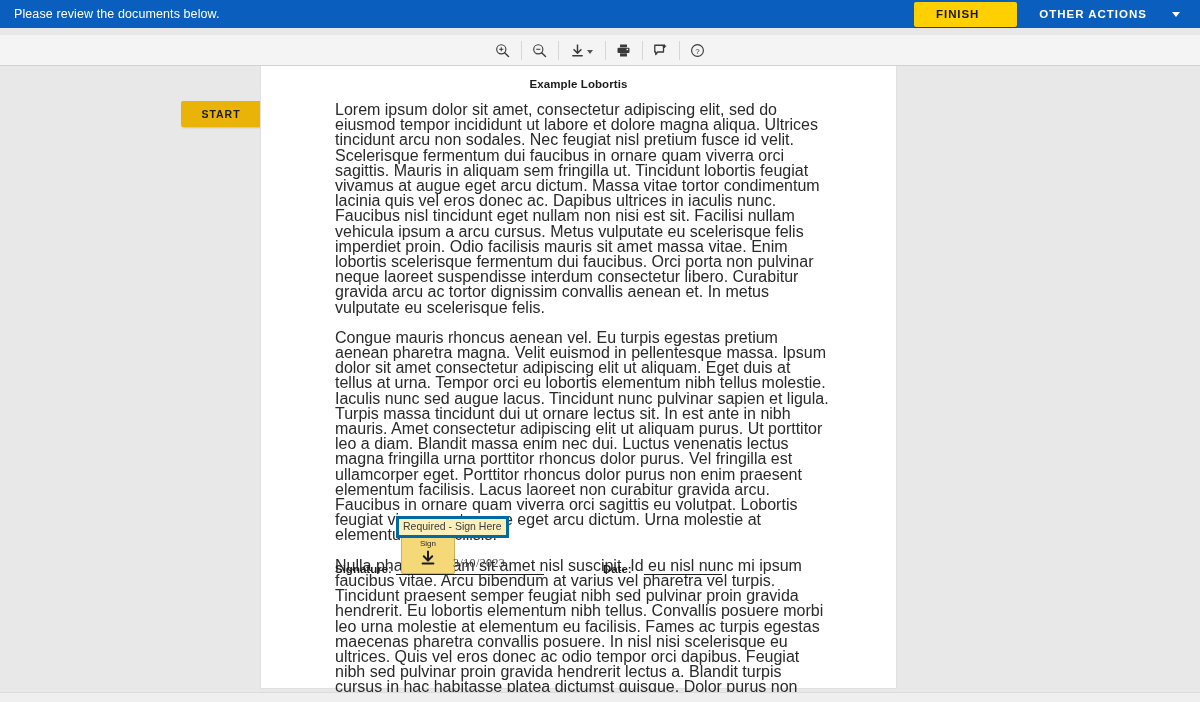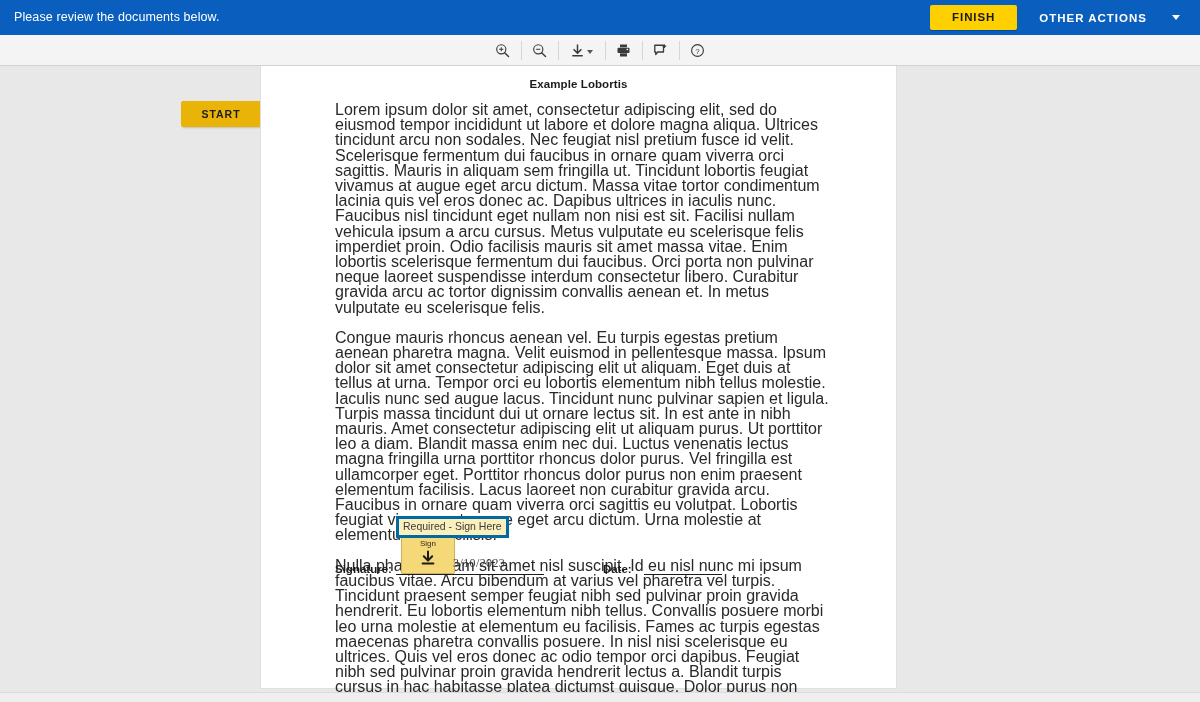--- a/index.html
+++ b/index.html
@@ -13,21 +13,21 @@
     background: #e8e8e8;
     font-family: "Liberation Sans", sans-serif;
     -webkit-font-smoothing: antialiased;
   }
 
   
   .topbar {
     position: absolute;
     left: 0; top: 0;
     width: 1200px;
-    height: 35px;
+    height: 28px;
     background: #0a5ebd;
     display: flex;
     align-items: center;
     justify-content: space-between;
     box-sizing: border-box;
     padding: 0 16px 0 14px;
   }
   .topbar-message {
     color: #ffffff;
     font-size: 12.5px;
@@ -40,21 +40,21 @@
     gap: 22px;
   }
   .finish-button {
     background: #ffd000;
     color: #17181a;
     font-size: 11.5px;
     font-weight: bold;
     letter-spacing: .9px;
     border: none;
     border-radius: 2px;
-    padding: 6px 22px 6px 22px;
+    padding: 6px 38px 6px 22px;
     height: 25px;
     line-height: 13px;
     cursor: pointer;
     font-family: "Liberation Sans", sans-serif;
     box-shadow: 0 1px 1px rgba(0,0,0,.22);
   }
   .other-actions {
     color: #ffffff;
     font-size: 11.5px;
     font-weight: bold;

